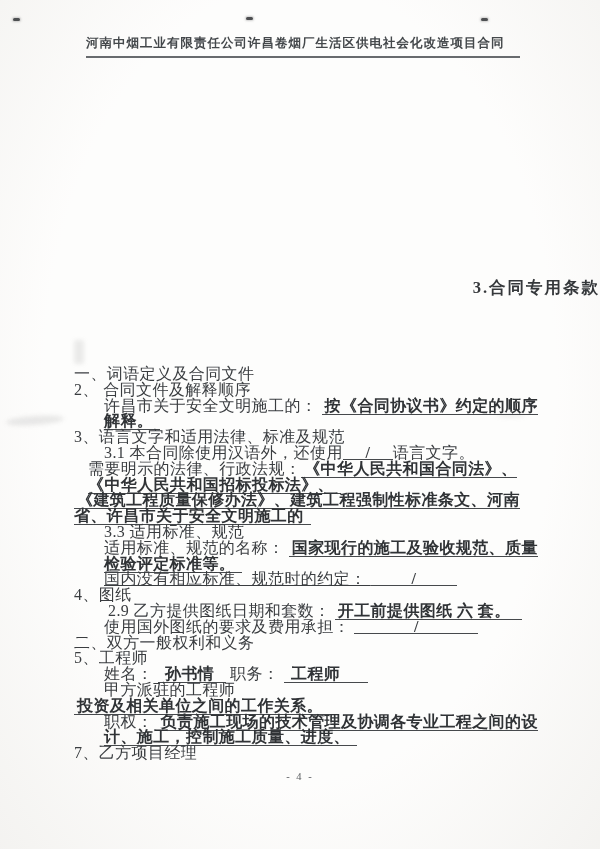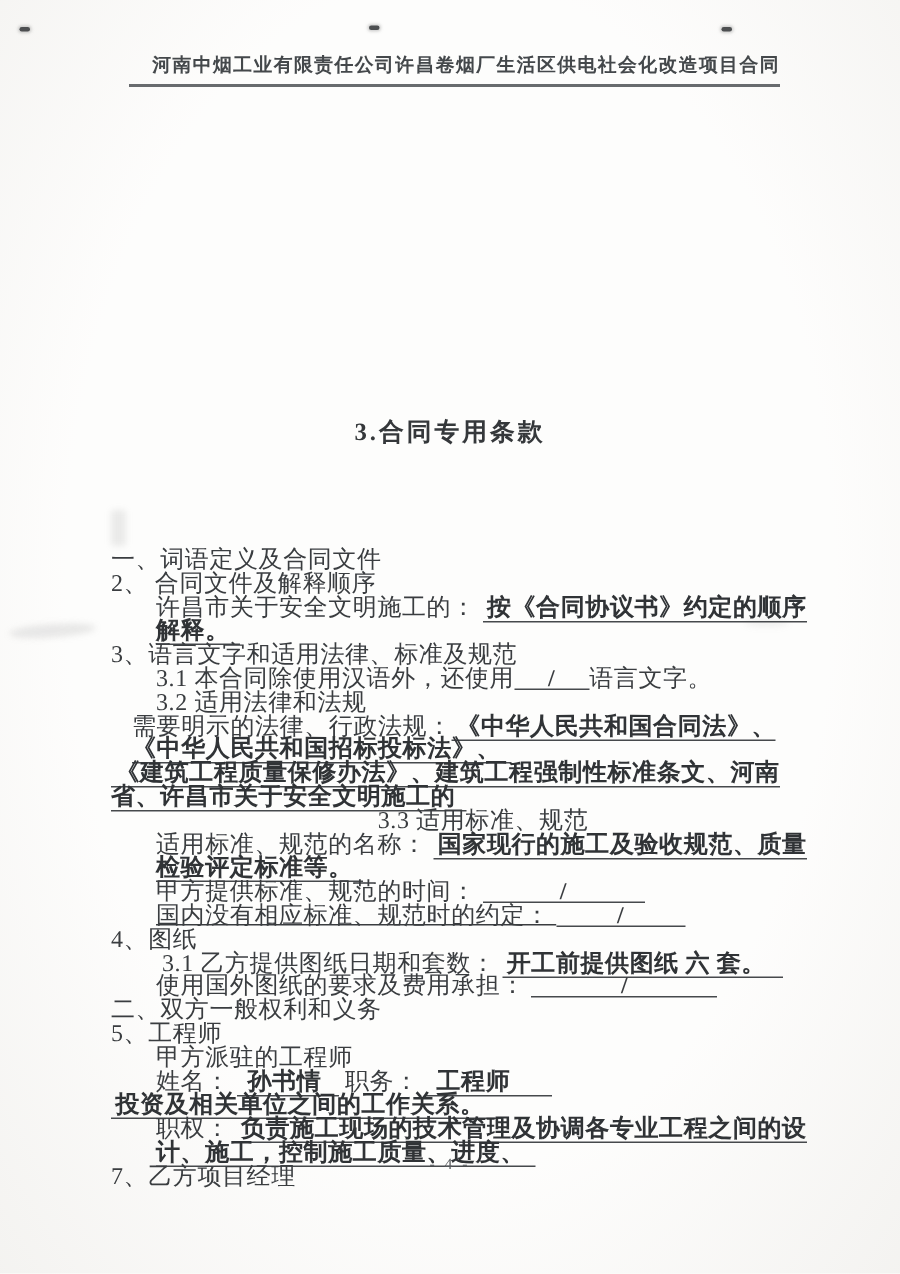--- a/index.html
+++ b/index.html
@@ -26,30 +26,30 @@
   .dot-2{left:246px;top:17px;}
   .dot-3{left:481px;top:18px;}
   
   .smudge{position:absolute;background:rgba(125,125,122,0.16);filter:blur(2px);}
   .smudge-1{left:6px;top:416px;width:58px;height:9px;border-radius:50%;transform:rotate(-4deg);}
   .smudge-2{left:74px;top:340px;width:10px;height:24px;border-radius:2px;background:rgba(120,120,118,0.14);}
   .smudge-3{left:496px;top:412px;width:30px;height:6px;border-radius:50%;background:rgba(130,130,126,0.10);}
 
   .header{
     position:absolute;left:86px;right:80px;top:35px;
-    text-align:right;
+    text-align:left;
     font-size:12.5px;letter-spacing:1px;font-weight:600;
     color:#44484b;
     padding-bottom:4px;
     border-bottom:2px solid #686b6e;
     white-space:nowrap;
   }
   .doc-title{
     position:absolute;left:0;right:0;top:277px;
-    text-align:center;
+    text-align:right;
     font-size:16.5px;font-weight:bold;letter-spacing:2px;
     color:#35383b;
   }
   .doc-body{
     position:absolute;left:74px;right:60px;top:366px;
   }
   .line{
     font-size:16px;
     line-height:15.8px;
     letter-spacing:0.4px;
@@ -92,34 +92,32 @@
   <div class="header">河南中烟工业有限责任公司许昌卷烟厂生活区供电社会化改造项目合同</div>
 
   <div class="doc-title">3.合同专用条款</div>
 
   <div class="doc-body">
       <div class="line"><span class="">一、词语定义及合同文件</span></div>
       <div class="line"><span class="">2、 合同文件及解释顺序</span></div>
       <div class="line" style="padding-left: 30px;"><span class="">许昌市关于安全文明施工的： </span><span class="u b">按《合同协议书》约定的顺序解释。</span></div>
       <div class="line"><span class="">3、语言文字和适用法律、标准及规范</span></div>
       <div class="line" style="padding-left: 30px;"><span class="">3.1 本合同除使用汉语外，还使用</span><span class="blank" style="width: 50px;">/</span><span class="">语言文字。</span></div>
-      <div class="line" style="padding-left: 30px;"><span class="">3.2 适用法律和法规</span></div>
       <div class="line" style="padding-left: 14px;"><span class="">需要明示的法律、行政法规：</span><span class="u b">《中华人民共和国合同法》、《中华人民共和国招标投标法》、</span></div>
       <div class="line"><span class="u b">《建筑工程质量保修办法》、建筑工程强制性标准条文、河南省、许昌市关于安全文明施工的</span></div>
-      <div class="line" style="padding-left: 30px; text-align: center;"><span class="">3.3 适用标准、规范</span></div>
+      <div class="line" style="padding-left: 30px;"><span class="">3.3 适用标准、规范</span></div>
       <div class="line" style="padding-left: 30px;"><span class="">适用标准、规范的名称： </span><span class="u b">国家现行的施工及验收规范、质量检验评定标准等。</span></div>
-      <div class="line" style="padding-left: 30px;"><span class="">甲方提供标准、规范的时间： </span><span class="blank" style="width: 108px;">/</span></div>
       <div class="line" style="padding-left: 30px; text-decoration: underline;"><span class="">国内没有相应标准、规范时的约定： </span><span class="blank" style="width: 86px;">/</span></div>
       <div class="line"><span class="">4、图纸</span></div>
-      <div class="line" style="padding-left: 34px;"><span class="">3.1 乙方提供图纸日期和套数： </span><span class="u b">开工前提供图纸 六 套。 </span></div>
+      <div class="line" style="padding-left: 34px;"><span class="">2.9 乙方提供图纸日期和套数： </span><span class="u b">开工前提供图纸 六 套。 </span></div>
       <div class="line" style="padding-left: 30px;"><span class="">使用国外图纸的要求及费用承担： </span><span class="blank" style="width: 124px;">/</span></div>
       <div class="line"><span class="">二、双方一般权利和义务</span></div>
       <div class="line"><span class="">5、工程师</span></div>
+      <div class="line" style="padding-left: 30px;"><span class="">姓名： </span><span class="u b"> 孙书情 </span><span class=""> 职务： </span><span class="u b"> 工程师　 </span></div>
       <div class="line" style="padding-left: 30px;"><span class="">甲方派驻的工程师</span></div>
-      <div class="line" style="padding-left: 30px;"><span class="">姓名： </span><span class="u b"> 孙书情 </span><span class=""> 职务： </span><span class="u b"> 工程师　 </span></div>
       <div class="line"><span class="u b">投资及相关单位之间的工作关系。 </span></div>
       <div class="line" style="padding-left: 30px;"><span class="">职权： </span><span class="u b">负责施工现场的技术管理及协调各专业工程之间的设计、施工，控制施工质量、进度、</span></div>
       <div class="line"><span class="">7、乙方项目经理</span></div>
     </div>
 
   <div class="page-number">- 4 -</div>
 
 </div>
 
 </body></html>

